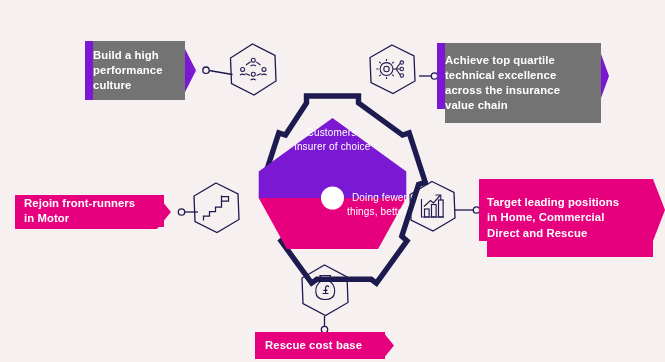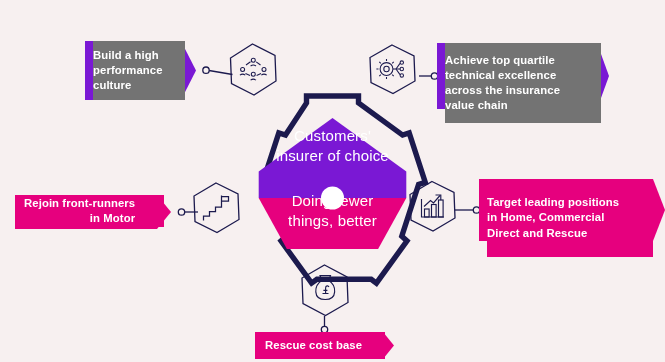--- a/index.html
+++ b/index.html
@@ -36,21 +36,21 @@
   }
   .callout .txt { position: relative; z-index: 2; }
 
   .callout.purple { background: #737373; }
   .callout.pink   { background: #e6007e; }
 
   .pent-label {
     position: absolute;
     color: #ffffff;
     text-align: center;
-    font-size: 15px;
+    font-size: 10px;
     line-height: 1.35;
     white-space: pre-line;
     font-weight: normal;
     letter-spacing: 0.15px;
   }
 </style>
 </head>
 <body>
 
 <svg id="canvas" viewBox="0 0 665 362">
@@ -179,37 +179,37 @@
   <polygon points="85,41 181,41 196,70.5 181,100 85,100" fill="#7a18d4"></polygon>
   <polygon points="437,43 597,43 609,76 597,109 437,109" fill="#7a18d4"></polygon>
   <polygon points="15,195 157,195 171,212 157,229 15,229" fill="#e6007e"></polygon>
   <polygon points="479,179 653,179 665,210 653,241 479,241" fill="#e6007e"></polygon>
   <polygon points="255,332 383,332 394,345.5 383,359 255,359" fill="#e6007e"></polygon>
 </svg>
 
 <div class="pent-label" style="left:258px; top:126px; width:149px;">Customers'
 insurer of choice</div>
 
-<div class="pent-label" style="left:258px; top:191px; width:149px;">Doing fewer
+<div class="pent-label" style="left:258px; top:191px; width:149px;text-align:right;">Doing fewer
 things, better</div>
 
 <div class="callout purple" style="left:93px; top:41px; width:92px; height:59px;">
   <span class="txt">Build a high
 performance
 culture</span>
 </div>
 
 <div class="callout purple" style="left:445px; top:43px; width:156px; height:80px;">
   <span class="txt">Achieve top quartile
 technical excellence
 across the insurance
 value chain</span>
 </div>
 
-<div class="callout pink" style="left:24px; top:195px; width:140px; height:32px;text-align:right;">
+<div class="callout pink" style="left:24px; top:195px; width:140px; height:32px;">
   <span class="txt">Rejoin front-runners
 in Motor</span>
 </div>
 
 <div class="callout pink" style="left:487px; top:179px; width:166px; height:78px;">
   <span class="txt">Target leading positions
 in Home, Commercial
 Direct and Rescue</span>
 </div>
 

